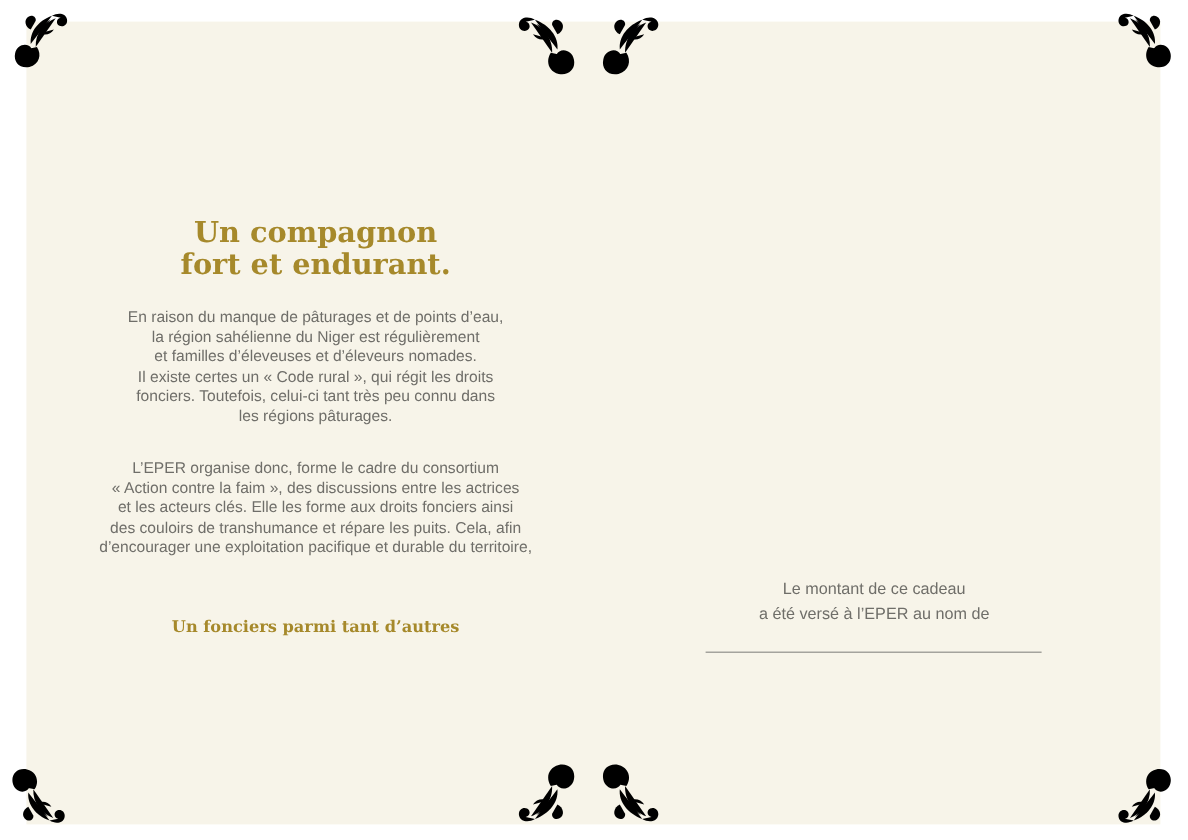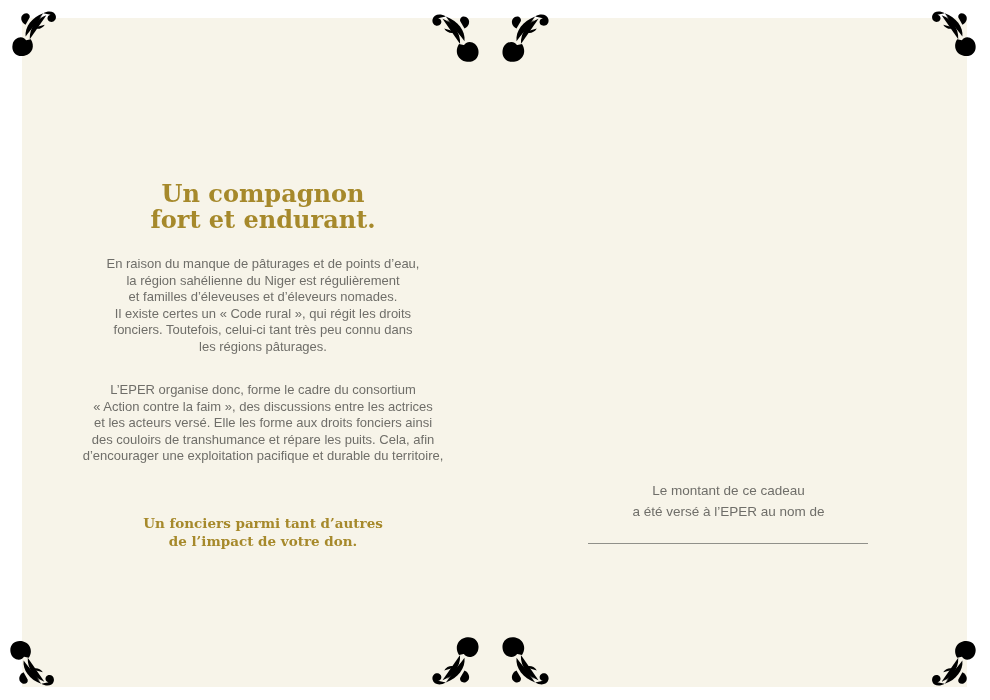--- a/index.html
+++ b/index.html
@@ -131,27 +131,26 @@
       <div>En raison du manque de pâturages et de points d’eau,</div>
       <div>la région sahélienne du Niger est régulièrement</div>
       <div>et familles d’éleveuses et d’éleveurs nomades.</div>
       <div>Il existe certes un « Code rural », qui régit les droits</div>
       <div>fonciers. Toutefois, celui-ci tant très peu connu dans</div>
       <div>les régions pâturages.</div>
     </div>
     <div class="para para-2">
       <div>L’EPER organise donc, forme le cadre du consortium</div>
       <div>« Action contre la faim », des discussions entre les actrices</div>
-      <div>et les acteurs versé. Elle les forme aux droits fonciers ainsi</div>
+      <div>et les acteurs clés. Elle les forme aux droits fonciers ainsi</div>
       <div>des couloirs de transhumance et répare les puits. Cela, afin</div>
       <div>d’encourager une exploitation pacifique et durable du territoire,</div>
     </div>
     <div class="highlight">
       <div>Un fonciers parmi tant d’autres</div>
-      <div>de l’impact de votre don.</div>
     </div>
   </div>
 
   <div class="right-col">
     <div class="gift-text">
       <div>Le montant de ce cadeau</div>
       <div>a été versé à l’EPER au nom de</div>
     </div>
     <div class="sign-line"></div>
   </div>

